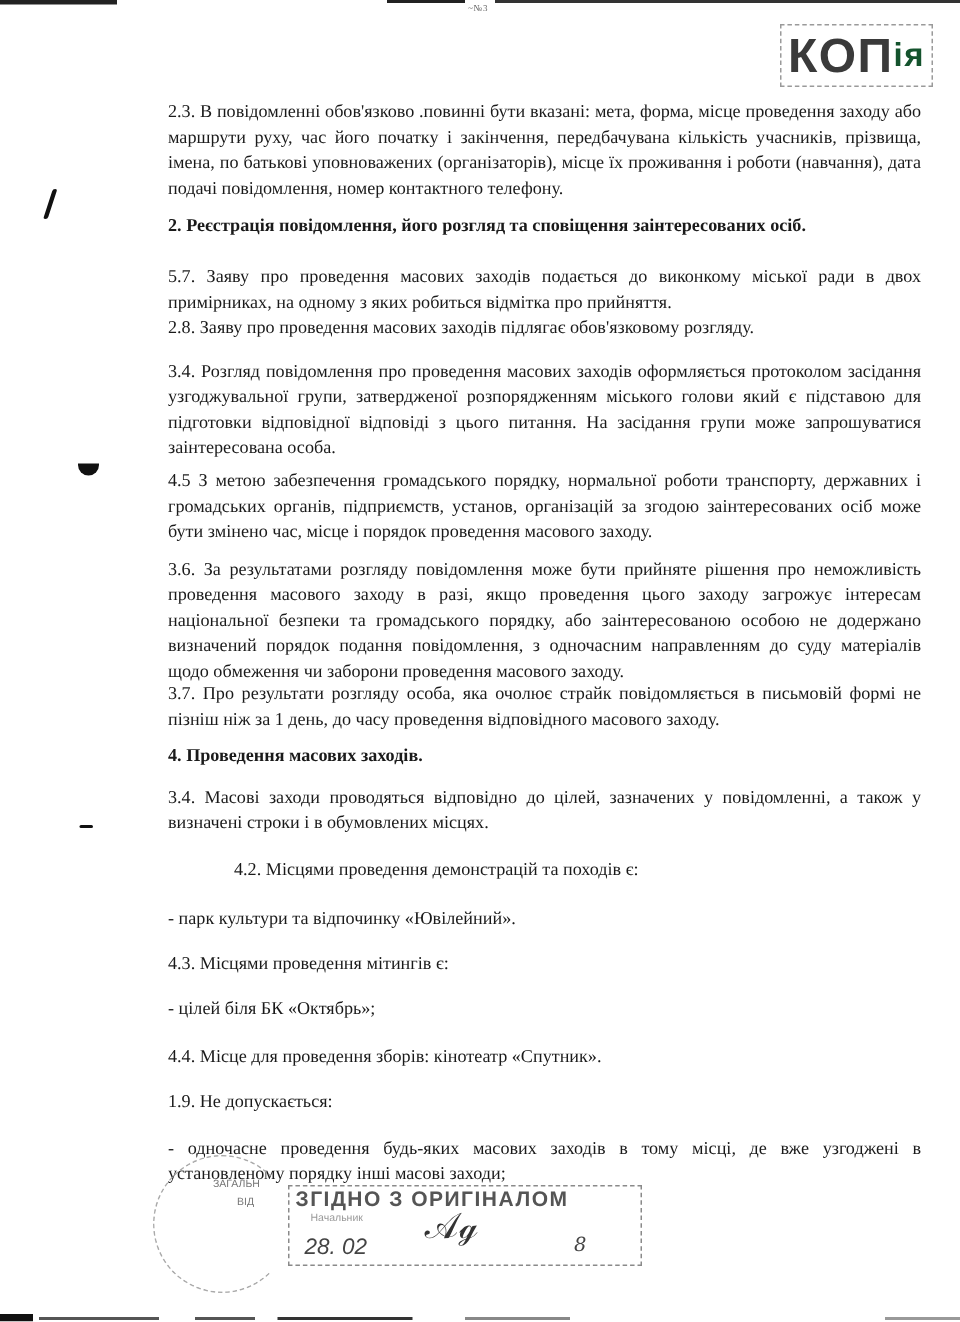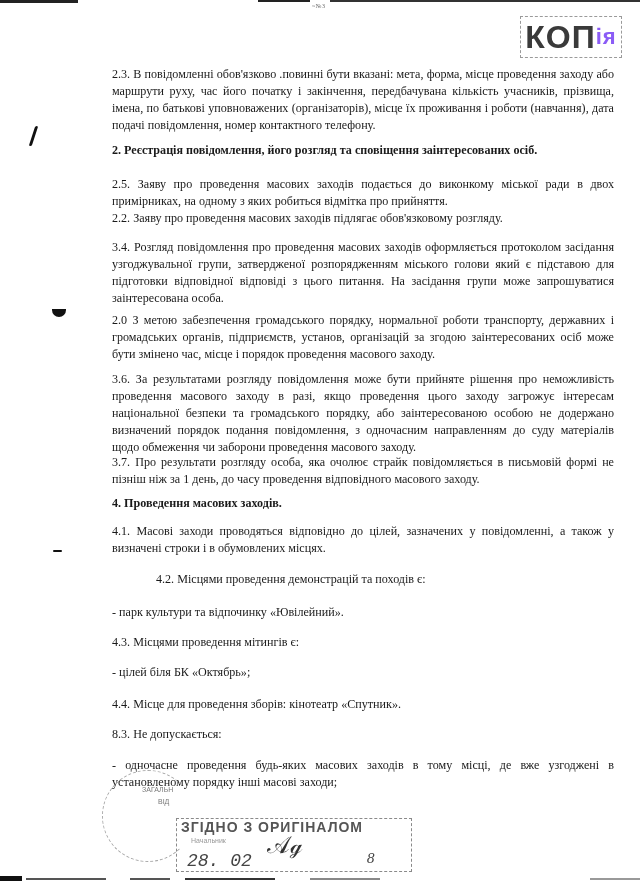--- a/index.html
+++ b/index.html
@@ -15,52 +15,51 @@
       font-size: 6px; color: #666; letter-spacing: 0.5px;
     }
     .kopia-stamp {
       position: absolute; left: 520px; top: 16px; width: 100px; height: 40px;
       border: 1px dashed #9a9a9a;
       display: flex; align-items: center; justify-content: center;
       font-family: "Liberation Sans", "DejaVu Sans", sans-serif;
       font-weight: bold; font-size: 32px; color: #3a3a3a;
       letter-spacing: 1px; line-height: 1;
     }
-    .kopia-stamp span.faded { color: #8b5cf6; font-size: 22px; }
+    .kopia-stamp span.faded { color: #14532d; font-size: 22px; }
     .margin-mark { position: absolute; background: #111; }
     .content {
       position: absolute; left: 112px; top: 0; width: 502px;
       font-size: 12.1px; line-height: 17px;
     }
     .para {
       position: absolute; left: 0; width: 502px;
       text-align: justify; margin: 0;
     }
     .para.heading { font-weight: bold; }
     .stamp-round {
       position: absolute; left: 102px; top: 770px; width: 90px; height: 90px;
       border: 1px dashed #aaa; border-radius: 50%;
       border-right-color: transparent;
     }
     .stamp-rect {
-      position: absolute; left: 176px; top: 790px; width: 234px; height: 52px;
+      position: absolute; left: 192px; top: 790px; width: 234px; height: 52px;
       border: 1px dashed #8a8a8a;
       font-family: "Liberation Sans", "DejaVu Sans", sans-serif;
-      margin-top: 28px;
     }
     .stamp-rect .title {
       position: absolute; left: 4px; top: 0px; font-size: 14px; font-weight: bold;
       color: #555; letter-spacing: 1px;
     }
     .stamp-rect .line2 {
       position: absolute; left: 14px; top: 18px; font-size: 7px; color: #999;
     }
     .stamp-rect .date {
-      position: absolute; left: 10px; top: 32px; font-size: 18px; color: #444;
-      font-style: italic; font-family: Liberation Mono, monospace;
+      position: absolute; left: 10px; top: 32px; font-size: 15px; color: #444;
+      font-style: italic; font-family: Liberation Sans, sans-serif;
     }
     .stamp-rect .year {
       position: absolute; right: 36px; top: 32px; font-size: 13px; color: #444;
       font-style: italic; font-family: "DejaVu Serif", serif;
     }
     .stamp-rect .signature {
       position: absolute; left: 90px; top: 12px; font-size: 24px; color: #333;
       font-family: "DejaVu Serif", serif;
     }
     .stamp-small-text {
@@ -87,34 +86,34 @@
     <span class="faded">ія</span>
 </div>
 
 <div class="margin-mark" style="left:32px; top:126px; width:3px; height:20px; transform:skewX(-18deg); border-radius:2px;"></div>
 <div class="margin-mark" style="left:52px; top:309px; width:14px; height:8px; border-radius:0 0 8px 8px;"></div>
 <div class="margin-mark" style="left:53px; top:550px; width:9px; height:2px; border-radius:2px;"></div>
 
 <div class="content">
   <p class="para" style="top:66px;">2.3. В повідомленні обов'язково .повинні бути вказані: мета, форма, місце проведення заходу або маршрути руху, час його початку і закінчення, передбачувана кількість учасників, прізвища, імена, по батькові уповноважених (організаторів), місце їх проживання і роботи (навчання), дата подачі повідомлення, номер контактного телефону.</p>
   <p class="para heading" style="top:142px;">2. Реєстрація повідомлення, його розгляд та сповіщення заінтересованих осіб.</p>
-  <p class="para" style="top:176px;">2.5. Заяву про проведення масових заходів подається до виконкому міської ради в двох примірниках, на одному з яких робиться відмітка про прийняття.</p>
-  <p class="para" style="top:210px;">2.2. Заяву про проведення масових заходів підлягає обов'язковому розгляду.</p>
+  <p class="para" style="top:176px;">5.7. Заяву про проведення масових заходів подається до виконкому міської ради в двох примірниках, на одному з яких робиться відмітка про прийняття.</p>
+  <p class="para" style="top:210px;">2.8. Заяву про проведення масових заходів підлягає обов'язковому розгляду.</p>
   <p class="para" style="top:239px;">3.4. Розгляд повідомлення про проведення масових заходів оформляється протоколом засідання узгоджувальної групи, затвердженої розпорядженням міського голови який є підставою для підготовки відповідної відповіді з цього питання. На засідання групи може запрошуватися заінтересована особа.</p>
-  <p class="para" style="top:312px;">2.0 З метою забезпечення громадського порядку, нормальної роботи транспорту, державних і громадських органів, підприємств, установ, організацій за згодою заінтересованих осіб може бути змінено час, місце і порядок проведення масового заходу.</p>
+  <p class="para" style="top:312px;">4.5 З метою забезпечення громадського порядку, нормальної роботи транспорту, державних і громадських органів, підприємств, установ, організацій за згодою заінтересованих осіб може бути змінено час, місце і порядок проведення масового заходу.</p>
   <p class="para" style="top:371px;">3.6. За результатами розгляду повідомлення може бути прийняте рішення про неможливість проведення масового заходу в разі, якщо проведення цього заходу загрожує інтересам національної безпеки та громадського порядку, або заінтересованою особою не додержано визначений порядок подання повідомлення, з одночасним направленням до суду матеріалів щодо обмеження чи заборони проведення масового заходу.</p>
   <p class="para" style="top:454px;">3.7. Про результати розгляду особа, яка очолює страйк повідомляється в письмовій формі не пізніш ніж за 1 день, до часу проведення відповідного масового заходу.</p>
   <p class="para heading" style="top:495px;">4. Проведення масових заходів.</p>
-  <p class="para" style="top:523px;">4.1. Масові заходи проводяться відповідно до цілей, зазначених у повідомленні, а також у визначені строки і в обумовлених місцях.</p>
+  <p class="para" style="top:523px;">3.4. Масові заходи проводяться відповідно до цілей, зазначених у повідомленні, а також у визначені строки і в обумовлених місцях.</p>
   <p class="para" style="top:571px;margin-left:44px;">4.2. Місцями проведення демонстрацій та походів є:</p>
   <p class="para" style="top:604px;">- парк культури та відпочинку «Ювілейний».</p>
   <p class="para" style="top:634px;">4.3. Місцями проведення мітингів є:</p>
   <p class="para" style="top:664px;">- цілей біля БК «Октябрь»;</p>
   <p class="para" style="top:696px;">4.4. Місце для проведення зборів: кінотеатр «Спутник».</p>
-  <p class="para" style="top:726px;">8.3. Не допускається:</p>
+  <p class="para" style="top:726px;">1.9. Не допускається:</p>
   <p class="para" style="top:757px;">- одночасне проведення будь-яких масових заходів в тому місці, де вже узгоджені в установленому порядку інші масові заходи;</p>
 </div>
 
 <div class="stamp-round"></div>
 <div class="stamp-small-text">ЗАГАЛЬН</div>
 <div class="stamp-small-text2">ВІД</div>
 <div class="stamp-rect">
   <div class="title">ЗГІДНО З ОРИГІНАЛОМ</div>
   <div class="line2">Начальник</div>
   <div class="signature">𝒜ℊ</div>

